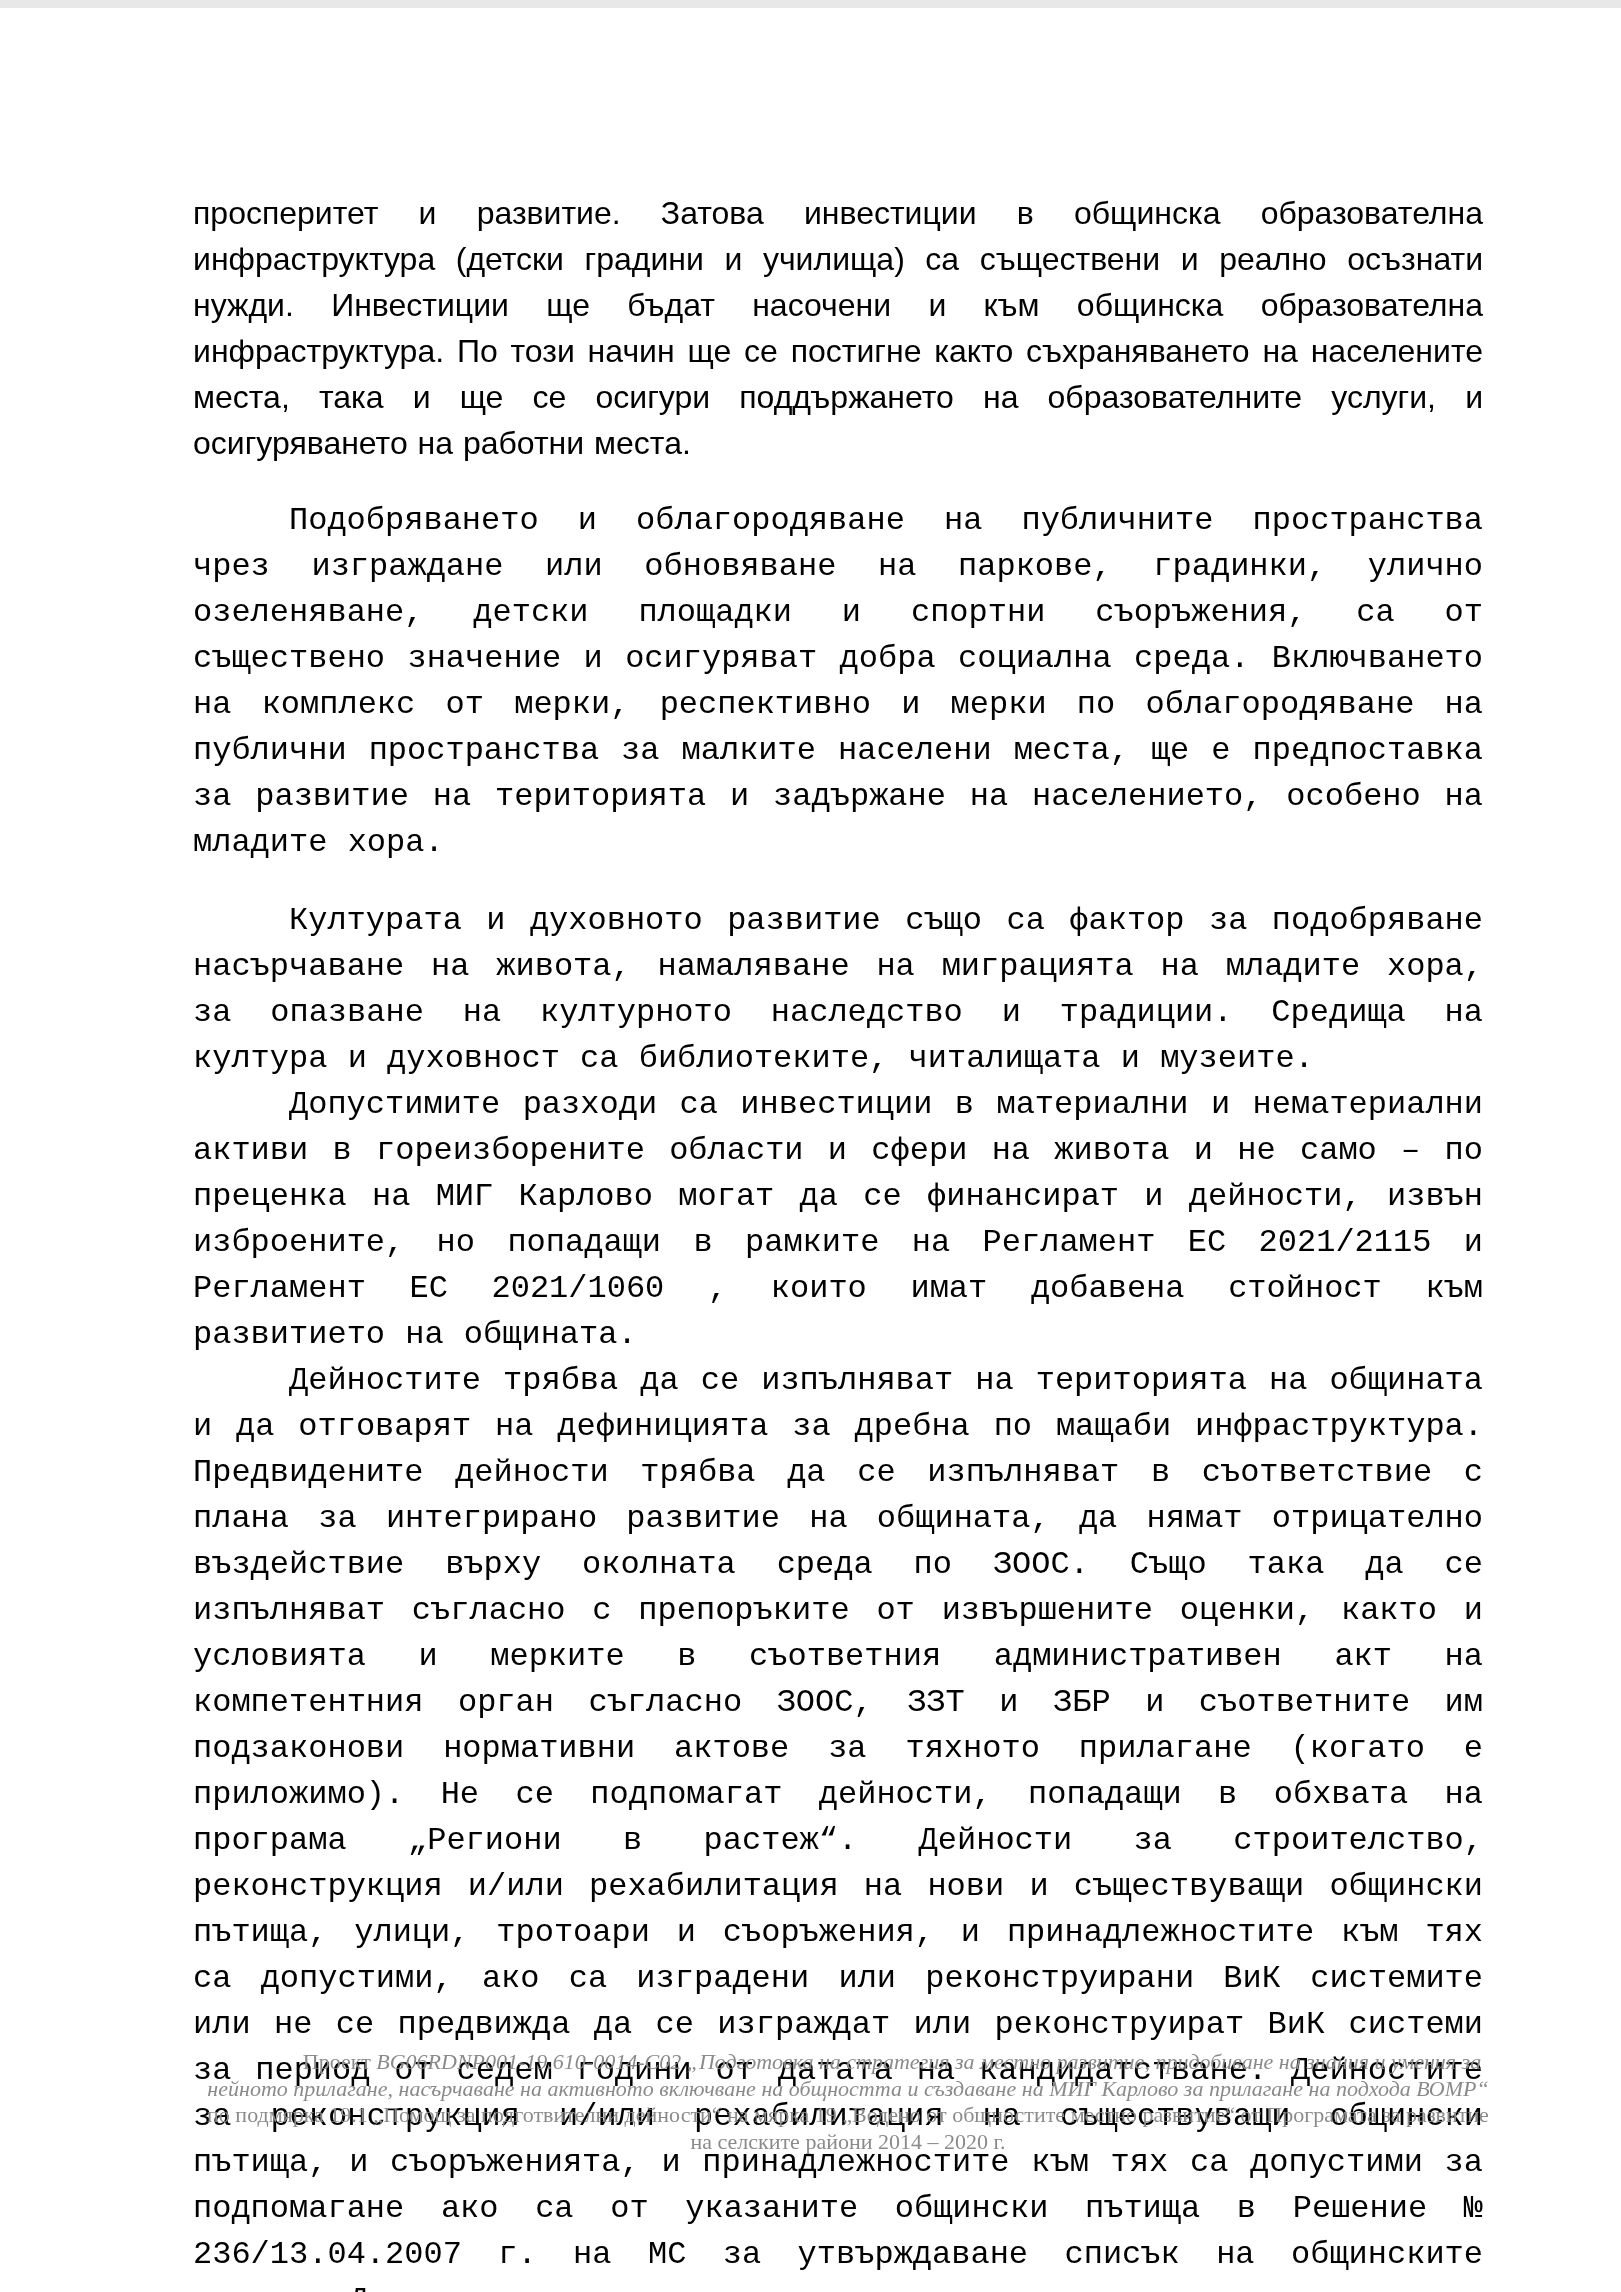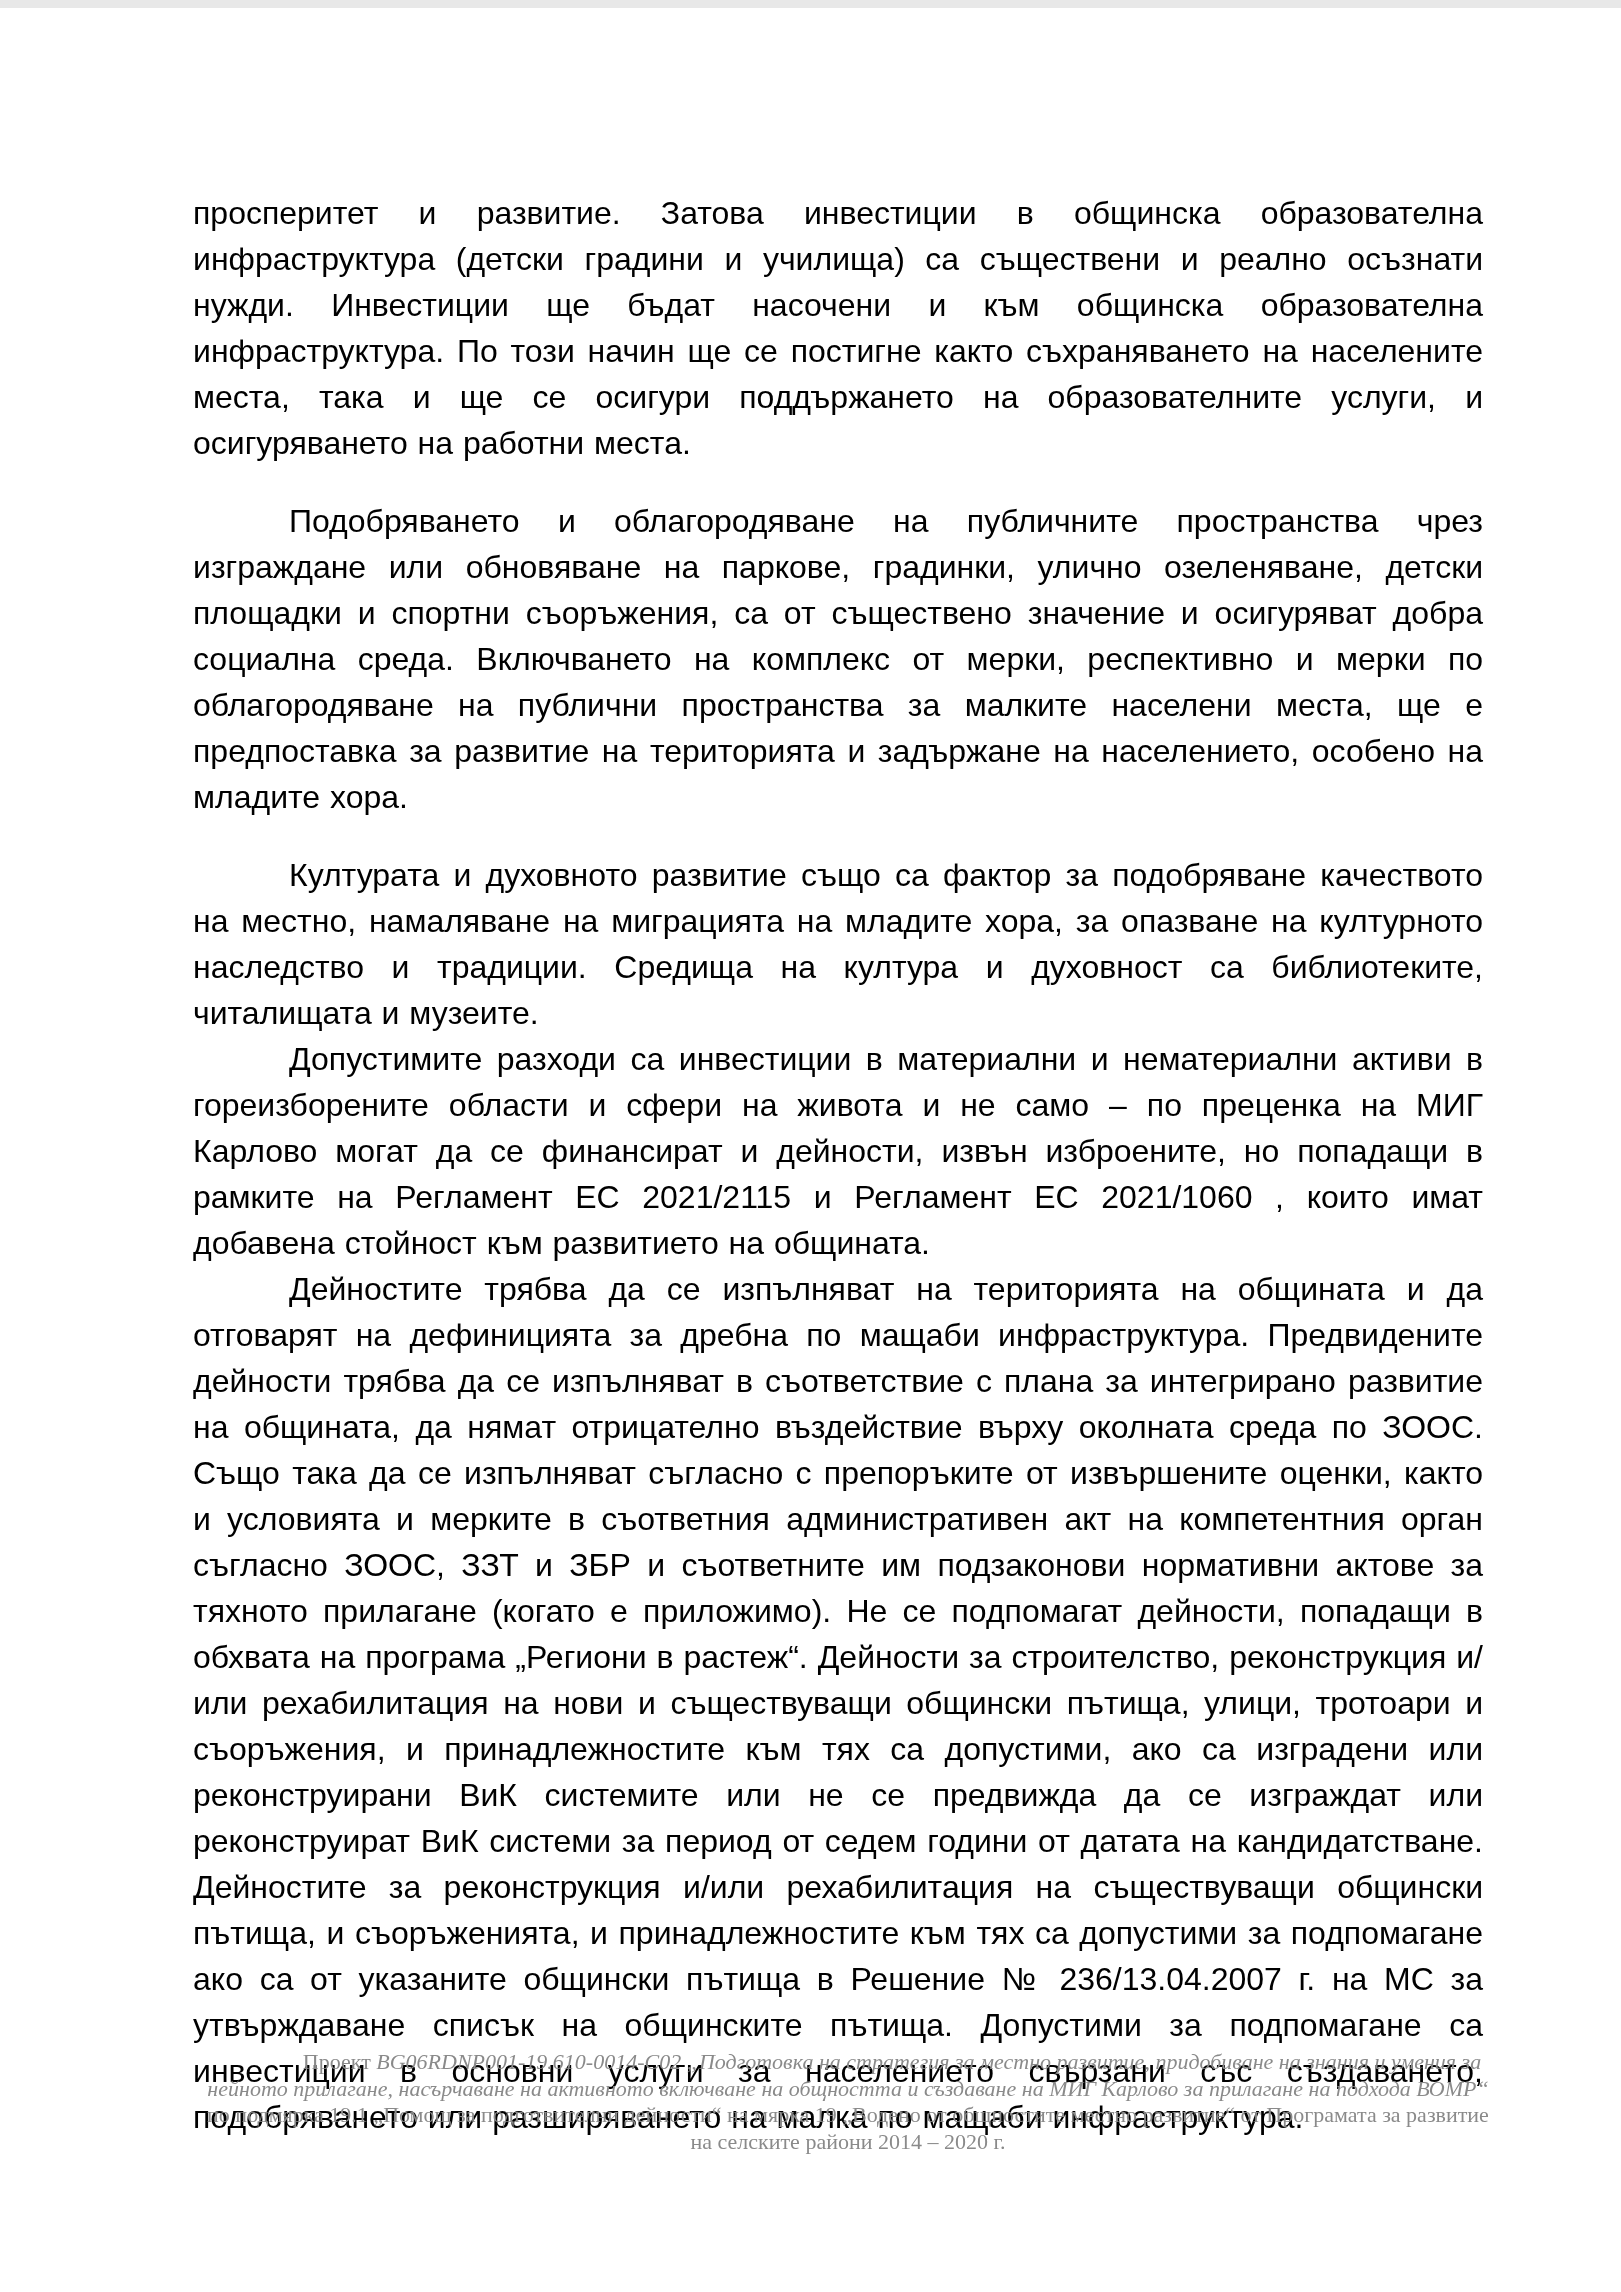--- a/index.html
+++ b/index.html
@@ -25,20 +25,21 @@
   }
   .body-text p {
     margin: 0;
     font-size: 32px;
     line-height: 46px;
     text-align: justify;
     word-spacing: 1px;
   }
   .body-text p.indent {
     text-indent: 96px;
+    font-family: Liberation Mono, monospace;
   }
   .body-text p.gap-after {
     margin-bottom: 32px;
   }
   .doc-footer {
     position: absolute;
     left: 196px;
     top: 2041px;
     width: 1304px;
     text-align: center;
@@ -55,21 +56,21 @@
 </head>
 <body>
 
 <div class="page">
 
   <main class="body-text">
     <p class="gap-after">просперитет и развитие. Затова инвестиции в общинска образователна инфраструктура (детски градини и училища) са съществени и реално осъзнати нужди. Инвестиции ще бъдат насочени и към общинска образователна инфраструктура. По този начин ще се постигне както съхраняването на населените места, така и ще се осигури поддържането на образователните услуги, и осигуряването на работни места.</p>
 
     <p class="indent gap-after">Подобряването и облагородяване на публичните пространства чрез изграждане или обновяване на паркове, градинки, улично озеленяване, детски площадки и спортни съоръжения, са от съществено значение и осигуряват добра социална среда. Включването на комплекс от мерки, респективно и мерки по облагородяване на публични пространства за малките населени места, ще е предпоставка за развитие на територията и задържане на населението, особено на младите хора.</p>
 
-    <p class="indent">Културата и духовното развитие също са фактор за подобряване качеството на местно, намаляване на миграцията на младите хора, за опазване на културното наследство и традиции. Средища на култура и духовност са библиотеките, читалищата и музеите.</p>
+    <p class="indent">Културата и духовното развитие също са фактор за подобряване насърчаване на живота, намаляване на миграцията на младите хора, за опазване на културното наследство и традиции. Средища на култура и духовност са библиотеките, читалищата и музеите.</p>
 
     <p class="indent">Допустимите разходи са инвестиции в материални и нематериални активи в гореизборените области и сфери на живота и не само – по преценка на МИГ Карлово могат да се финансират и дейности, извън изброените, но попадащи в рамките на Регламент ЕС 2021/2115 и Регламент ЕС 2021/1060 , които имат добавена стойност към развитието на общината.</p>
 
     <p class="indent">Дейностите трябва да се изпълняват на територията на общината и да отговарят на дефиницията за дребна по мащаби инфраструктура. Предвидените дейности трябва да се изпълняват в съответствие с плана за интегрирано развитие на общината, да нямат отрицателно въздействие върху околната среда по ЗООС. Също така да се изпълняват съгласно с препоръките от извършените оценки, както и условията и мерките в съответния административен акт на компетентния орган съгласно ЗООС, ЗЗТ и ЗБР и съответните им подзаконови нормативни актове за тяхното прилагане (когато е приложимо). Не се подпомагат дейности, попадащи в обхвата на програма „Региони в растеж“. Дейности за строителство, реконструкция и/или рехабилитация на нови и съществуващи общински пътища, улици, тротоари и съоръжения, и принадлежностите към тях са допустими, ако са изградени или реконструирани ВиК системите или не се предвижда да се изграждат или реконструират ВиК системи за период от седем години от датата на кандидатстване. Дейностите за реконструкция и/или рехабилитация на съществуващи общински пътища, и съоръженията, и принадлежностите към тях са допустими за подпомагане ако са от указаните общински пътища в Решение № 236/13.04.2007 г. на МС за утвърждаване списък на общинските пътища. Допустими за подпомагане са инвестиции в основни услуги за населението свързани със създаването, подобряването или разширяването на малка по мащаби инфраструктура.</p>
   </main>
 
   <footer class="doc-footer">
     <span>Проект </span><span class="italic">BG06RDNP001-19.610-0014-C02 „Подготовка на стратегия за местно развитие, придобиване на знания и умения за нейното прилагане, насърчаване на активното включване на общността и създаване на МИГ Карлово за прилагане на подхода ВОМР“</span><span> по подмярка 19.1 „Помощ за подготвителни дейности“ на мярка 19 „Водено от общностите местно развитие“ от Програмата за развитие на селските райони 2014 – 2020 г.</span>
   </footer>
 

